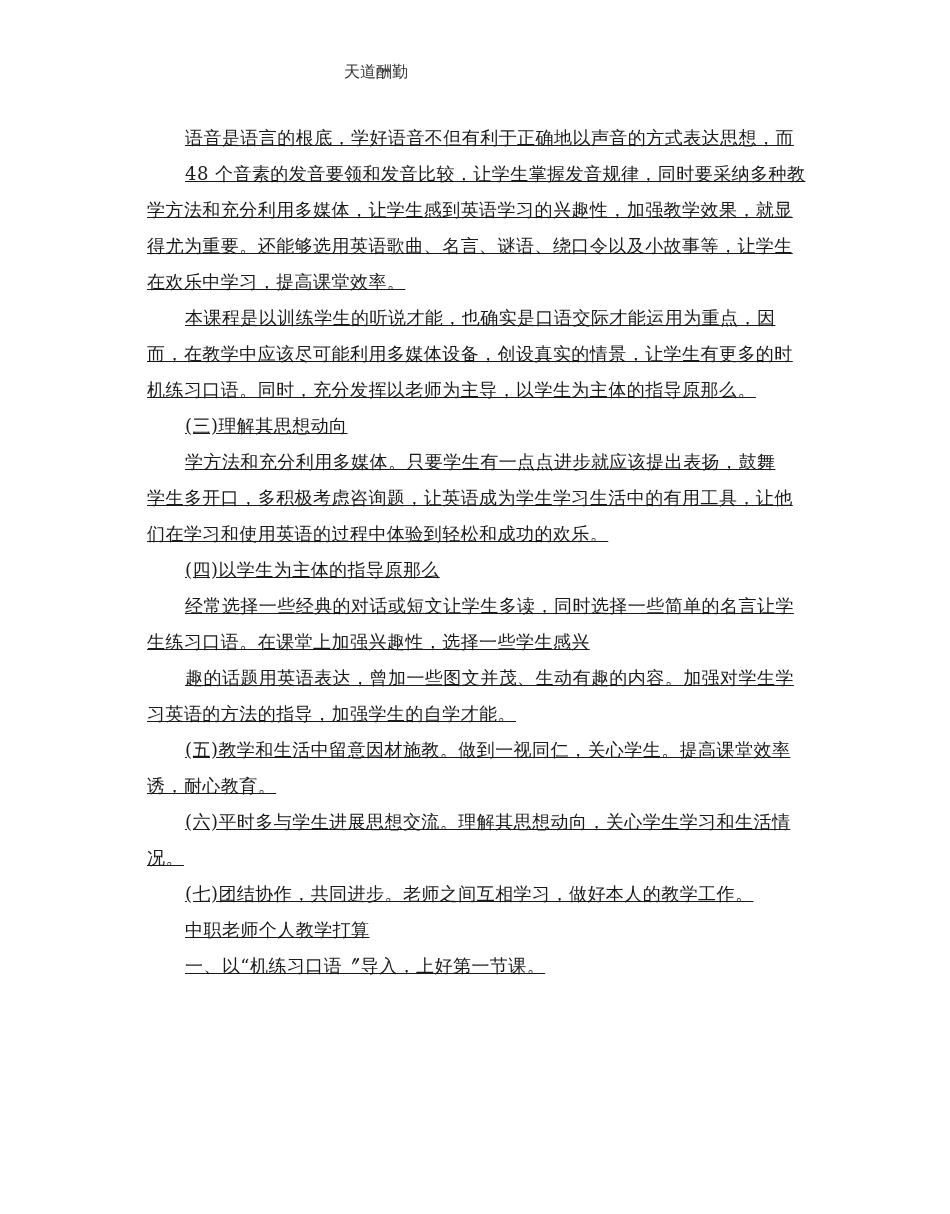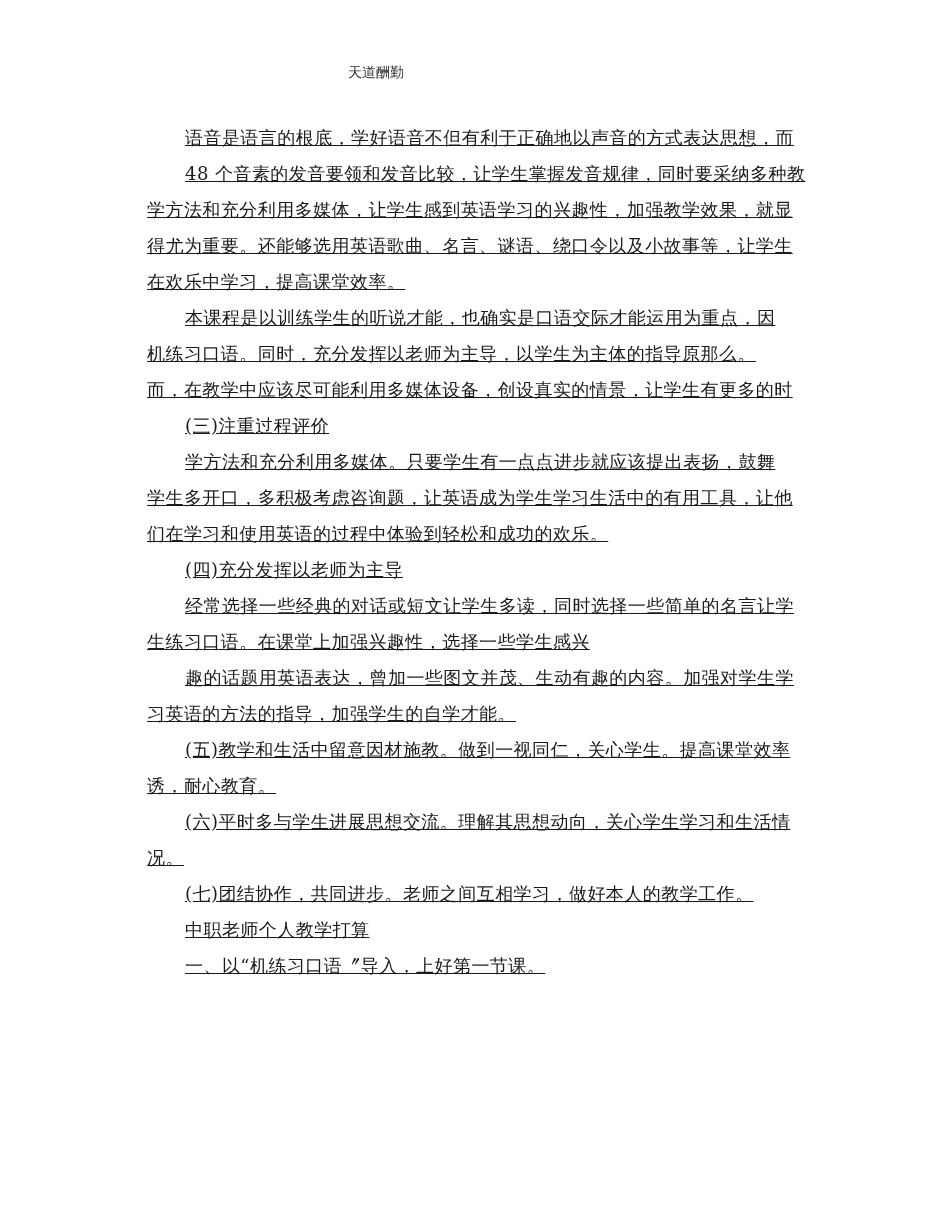--- a/index.html
+++ b/index.html
@@ -22,24 +22,24 @@
       width: 950px;
       height: 1214px;
       background: #ffffff;
     }
     .header {
       position: absolute;
       top: 64px;
       left: 0;
       width: 752px;
       text-align: center;
-      font-size: 14px;
+      font-size: 16px;
       line-height: 16px;
       color: #333333;
-      font-family: Liberation Sans, sans-serif;
+      font-family: Liberation Serif, serif;
     }
     .body-text {
       position: absolute;
       left: 147px;
       top: 120px;
       width: 656px;
     }
     .line {
       font-size: 18px;
       line-height: 36px;
@@ -58,27 +58,27 @@
 <div class="page">
   <div class="header">天道酬勤</div>
 
   <div class="body-text">
     <div class="line indent">语音是语言的根底，学好语音不但有利于正确地以声音的方式表达思想，而</div>
     <div class="line indent">48 个音素的发音要领和发音比较，让学生掌握发音规律，同时要采纳多种教</div>
     <div class="line">学方法和充分利用多媒体，让学生感到英语学习的兴趣性，加强教学效果，就显</div>
     <div class="line">得尤为重要。还能够选用英语歌曲、名言、谜语、绕口令以及小故事等，让学生</div>
     <div class="line">在欢乐中学习，提高课堂效率。</div>
     <div class="line indent">本课程是以训练学生的听说才能，也确实是口语交际才能运用为重点，因</div>
+    <div class="line">而，在教学中应该尽可能利用多媒体设备，创设真实的情景，让学生有更多的时</div>
     <div class="line">机练习口语。同时，充分发挥以老师为主导，以学生为主体的指导原那么。</div>
-    <div class="line">而，在教学中应该尽可能利用多媒体设备，创设真实的情景，让学生有更多的时</div>
-    <div class="line indent">(三)注重过程评价</div>
+    <div class="line indent">(三)理解其思想动向</div>
     <div class="line indent">学方法和充分利用多媒体。只要学生有一点点进步就应该提出表扬，鼓舞</div>
     <div class="line">学生多开口，多积极考虑咨询题，让英语成为学生学习生活中的有用工具，让他</div>
     <div class="line">们在学习和使用英语的过程中体验到轻松和成功的欢乐。</div>
-    <div class="line indent">(四)充分发挥以老师为主导</div>
+    <div class="line indent">(四)以学生为主体的指导原那么</div>
     <div class="line indent">经常选择一些经典的对话或短文让学生多读，同时选择一些简单的名言让学</div>
     <div class="line">生练习口语。在课堂上加强兴趣性，选择一些学生感兴</div>
     <div class="line indent">趣的话题用英语表达，曾加一些图文并茂、生动有趣的内容。加强对学生学</div>
     <div class="line">习英语的方法的指导，加强学生的自学才能。</div>
     <div class="line indent">(五)教学和生活中留意因材施教。做到一视同仁，关心学生。提高课堂效率</div>
     <div class="line">诱，耐心教育。</div>
     <div class="line indent">(六)平时多与学生进展思想交流。理解其思想动向，关心学生学习和生活情</div>
     <div class="line">况。</div>
     <div class="line indent">(七)团结协作，共同进步。老师之间互相学习，做好本人的教学工作。</div>
     <div class="line indent">中职老师个人教学打算</div>

